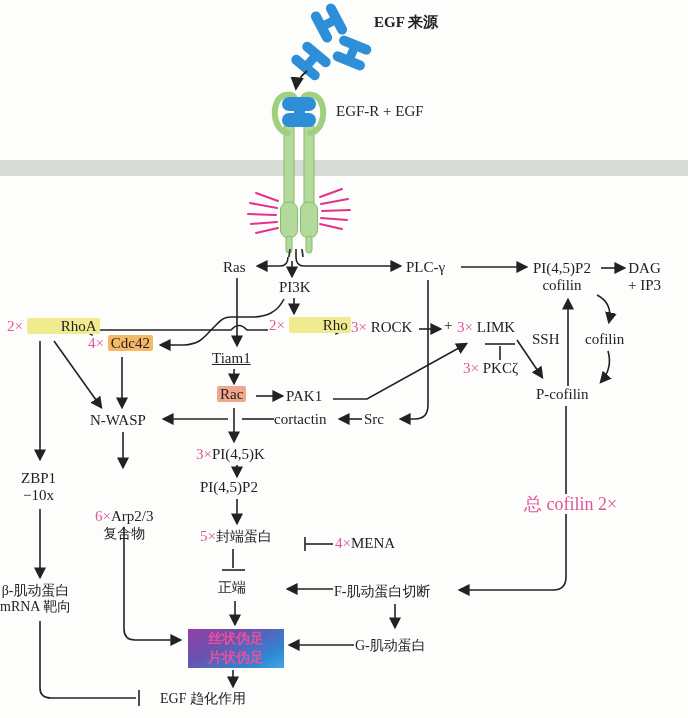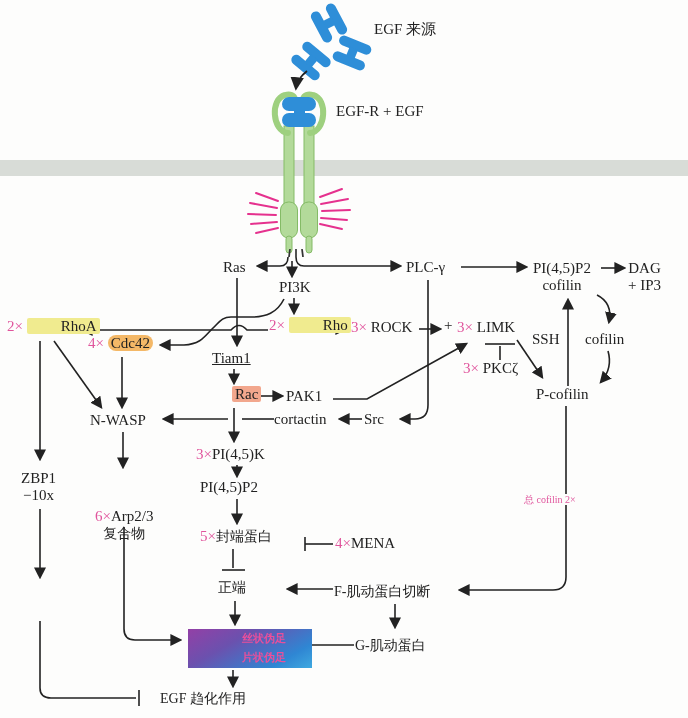--- a/index.html
+++ b/index.html
@@ -5,27 +5,27 @@
   html,body{margin:0;padding:0;background:#fff;}
   .canvas{position:relative;width:688px;height:718px;background:#fdfdfc;overflow:hidden;
           font-family:"Liberation Serif","DejaVu Serif",serif;color:#222;}
   .canvas svg{position:absolute;left:0;top:0;z-index:1;}
   .lbl{position:absolute;z-index:2;font-size:15px;line-height:1.12;white-space:nowrap;color:#222;}
   .cjk{font-size:14px;}
   .mult{color:#e0549c;}
   .pink{color:#e0549c;}
   .tag{padding:0 3px;border-radius:2px;}
   .tag.yellow{background:#f0eb8f;padding-left:34px;}
-  .tag.orange{background:#f4b867;border-radius:8px;}
-  .tag.salmon{background:#f2a78d;margin-left:15px;}
+  .tag.orange{background:#f4b867;}
+  .tag.salmon{background:#f2a78d;}
   .whitebg{background:#fdfdfc;padding:0 2px;}
   .ctr{text-align:center;}
   .pbox{position:absolute;z-index:2;left:188px;top:629px;width:96px;height:39px;
         background:linear-gradient(150deg,#9340a6 0%,#6b51ae 35%,#2f86d3 78%,#3fa9e0 100%);
-        color:#ea4f9b;font-weight:bold;font-size:11px;line-height:19px;text-align:center;padding-left:28px;}
+        color:#ea4f9b;font-weight:bold;font-size:14px;line-height:19px;text-align:center;}
 </style>
 </head>
 <body>
 
 <div class="canvas">
 
   <svg width="688" height="718" viewBox="0 0 688 718">
     <defs>
       <marker id="ah" viewBox="0 0 10 10" refX="8" refY="5" markerWidth="7.5" markerHeight="7.5" orient="auto-start-reverse">
         <path d="M0,0 L10,5 L0,10 z" fill="#222"></path>
@@ -124,21 +124,21 @@
       <path d="M517,340 L542,377" marker-end="url(#ah)"></path>
       <path d="M500,360 L500,346"></path>
         <path d="M485,344 L515,344"></path>
       <path d="M568,386 L568,300" marker-end="url(#ah)"></path>
       <path d="M597,295 Q613,303 609,322" marker-end="url(#ah)"></path>
       <path d="M608,351 Q613,368 601,382" marker-end="url(#ah)"></path>
       <path d="M566,406 L566,577 Q566,590 553,590 L460,590" marker-end="url(#ah)"></path>
     </g>
   </svg>
 
-  <div class="lbl" style="left:374px;top:21px;"><span>EGF 来源</span></div>
+  <div class="lbl" style="left:374px;top:14px;font-weight:bold;"><span>EGF 来源</span></div>
   <div class="lbl" style="left:336px;top:103px;"><span>EGF-R + EGF</span></div>
 
   <div class="lbl" style="left:223px;top:259px;"><span>Ras</span></div>
   <div class="lbl" style="left:406px;top:259px;"><span>PLC-γ</span></div>
   <div class="lbl" style="left:279px;top:279px;"><span>PI3K</span></div>
 
   <div class="lbl ctr" style="left:533px;top:260px;">
     <span>PI(4,5)P2</span><br><span>cofilin</span>
   </div>
   <div class="lbl ctr" style="left:628px;top:260px;">
@@ -191,22 +191,25 @@
     <span class="mult">5×</span><span class="cjk">封端蛋白</span>
   </div>
   <div class="lbl" style="left:335px;top:535px;">
     <span class="mult">4×</span><span>MENA</span>
   </div>
 
   <div class="lbl cjk" style="left:218px;top:580px;"><span>正端</span></div>
   <div class="lbl cjk" style="left:334px;top:584px;"><span>F-肌动蛋白切断</span></div>
   <div class="lbl cjk" style="left:355px;top:638px;"><span>G-肌动蛋白</span></div>
 
-  <div class="lbl pink whitebg" style="left:522px;top:494px;font-size:10px;"><span>总 cofilin 2×</span></div>
-
+  <div class="lbl pink whitebg" style="left:522px;top:494px;font-size:18px;"><span>总 cofilin 2×</span></div>
+
+  <div class="lbl ctr cjk" style="left:0px;top:583px;">
+    <span>β-肌动蛋白</span><br><span>mRNA 靶向</span>
+  </div>
 
   <div class="pbox">
     <span>丝状伪足</span><br><span>片状伪足</span>
   </div>
 
   <div class="lbl cjk" style="left:148px;top:691px;margin-left:12px;"><span>EGF 趋化作用</span></div>
 
 </div>
 
 </body></html>

